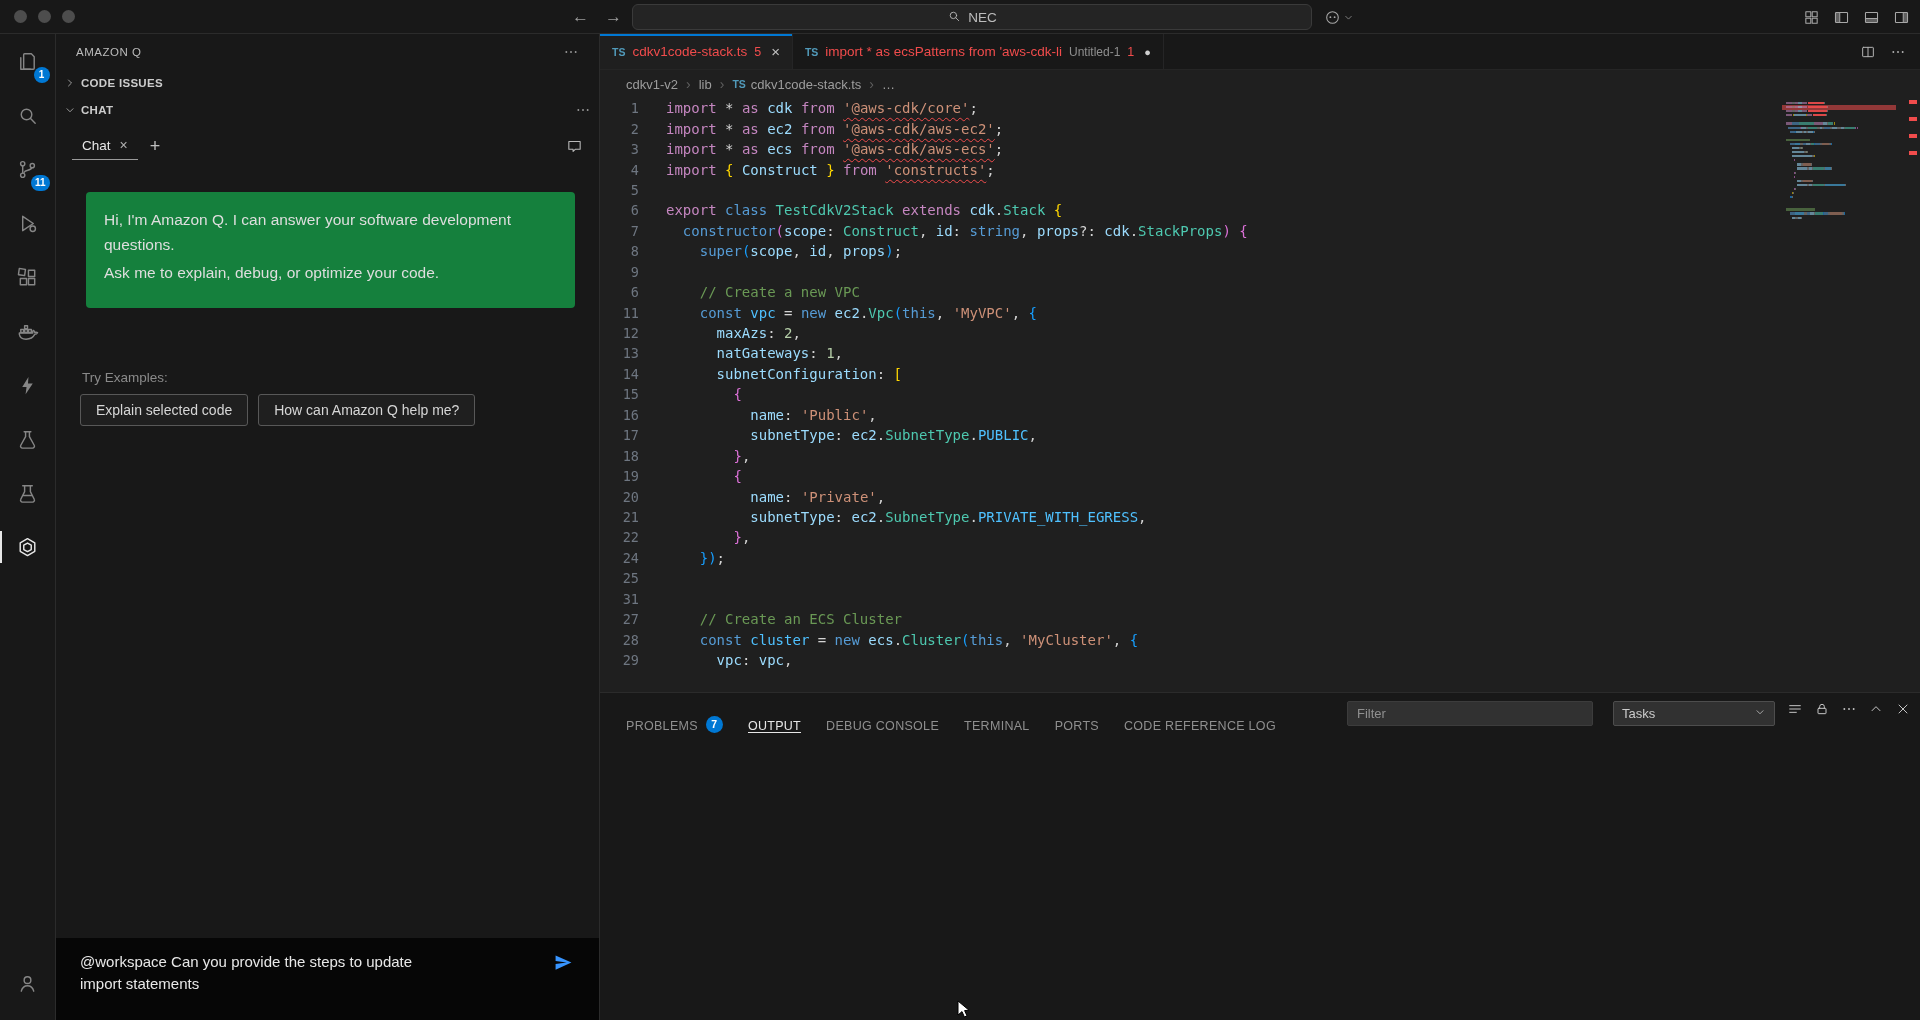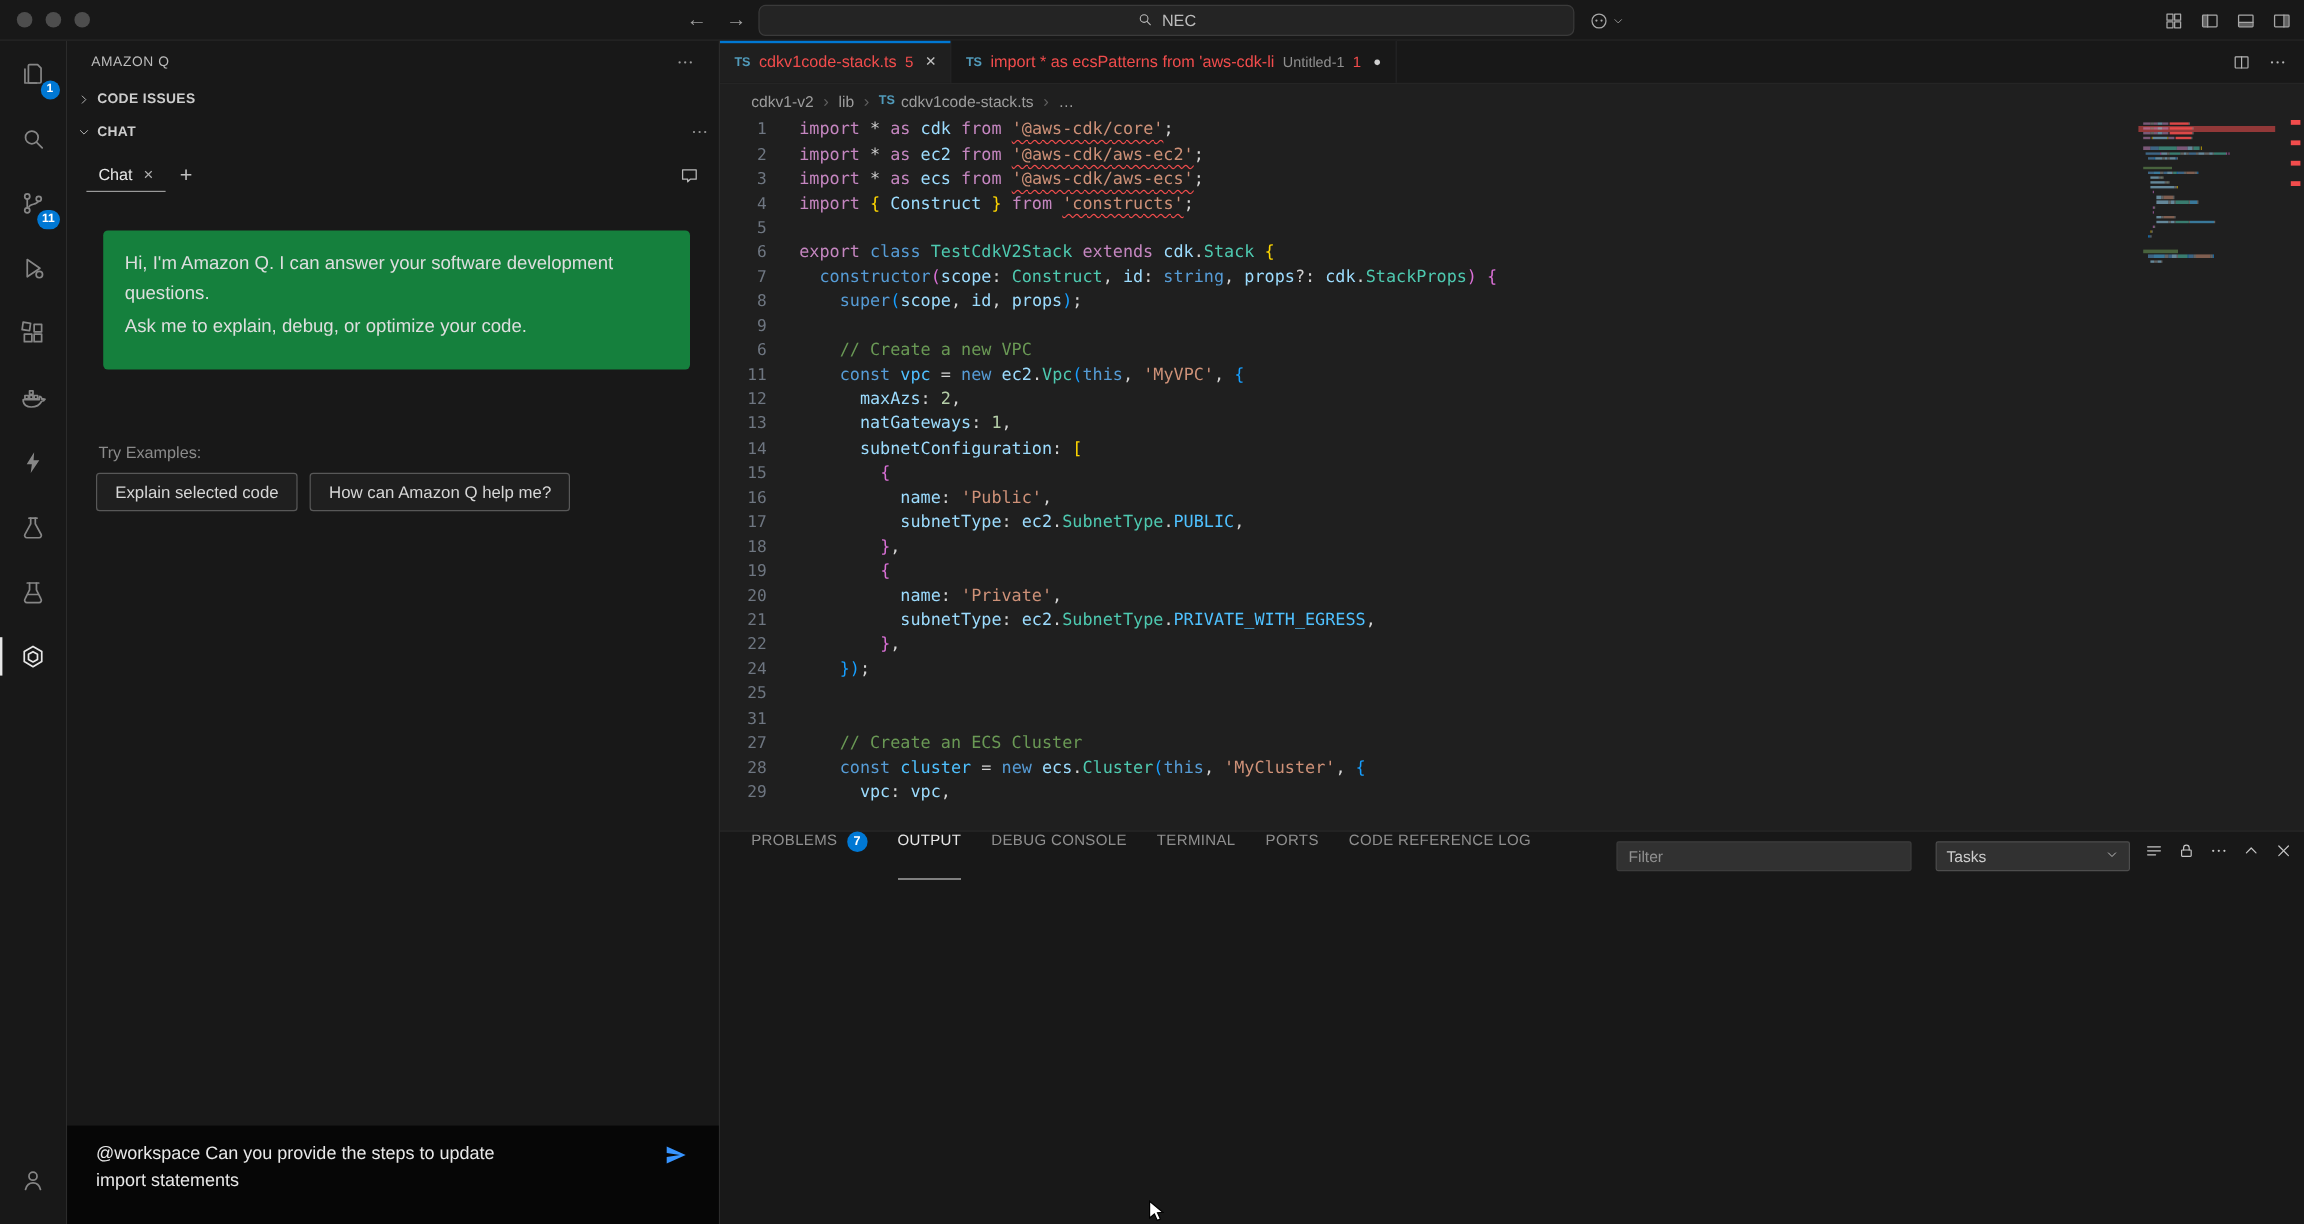--- a/index.html
+++ b/index.html
@@ -74,21 +74,21 @@
   .minimap{position:absolute;right:28px;top:3px;width:106px;cursor:pointer}
   .mm-line{height:4.1px;display:flex;align-items:center}
   .mm-seg{height:2.2px;display:inline-block}
   .mm-red{position:absolute;left:-4px;right:-4px;top:4px;height:5px;background:rgba(241,76,76,.55)}
   .ruler{position:absolute;right:3px;top:2px;width:8px;bottom:0}
   .ruler-mark{position:absolute;left:0;width:8px;height:4px;background:#f14c4c}
 
   
   .panel{position:absolute;left:600px;top:692px;width:1320px;height:328px;background:#181818;border-top:1px solid #2b2b2b}
   .panel-tabs{position:absolute;left:0;top:0;right:0;height:40px;display:flex;align-items:center;gap:25px;padding-left:26px}
-  .ptab{display:flex;align-items:flex-start;gap:8px;font-size:12.5px;letter-spacing:.3px;color:#8f8f8f;height:40px;cursor:pointer}
+  .ptab{display:flex;align-items:flex-end;gap:8px;font-size:12.5px;letter-spacing:.3px;color:#8f8f8f;height:40px;cursor:pointer}
   .ptab.active{color:#e7e7e7;box-shadow:inset 0 -1px 0 #e7e7e7}
   .ptab-badge{min-width:17px;height:17px;border-radius:10px;background:#0078d4;color:#fff;font-size:10.5px;line-height:17px;text-align:center;padding:0 4px;font-weight:bold}
   .panel-filter{position:absolute;left:747px;top:8px;width:246px;height:25px;background:#313131;border:1px solid #3c3c3c;border-radius:2px;color:#ccc;font-size:13px;padding:0 9px;font-family:inherit;outline:none}
   .panel-filter::placeholder{color:#8f8f8f}
   .tasks-dd{position:absolute;left:1013px;top:8px;width:162px;height:25px;background:#313131;border:1px solid #4d4d4d;border-radius:2px;display:flex;align-items:center;justify-content:space-between;padding:0 8px;font-size:13px;color:#ccc;cursor:pointer}
   .panel-icons{position:absolute;right:9px;top:8px;display:flex;align-items:center;gap:11px;color:#c5c5c5}
   .panel-icons span{display:flex;cursor:pointer}
 
   .mouse-cursor{position:absolute;left:955px;top:1000px;z-index:20;pointer-events:none}
 </style>

